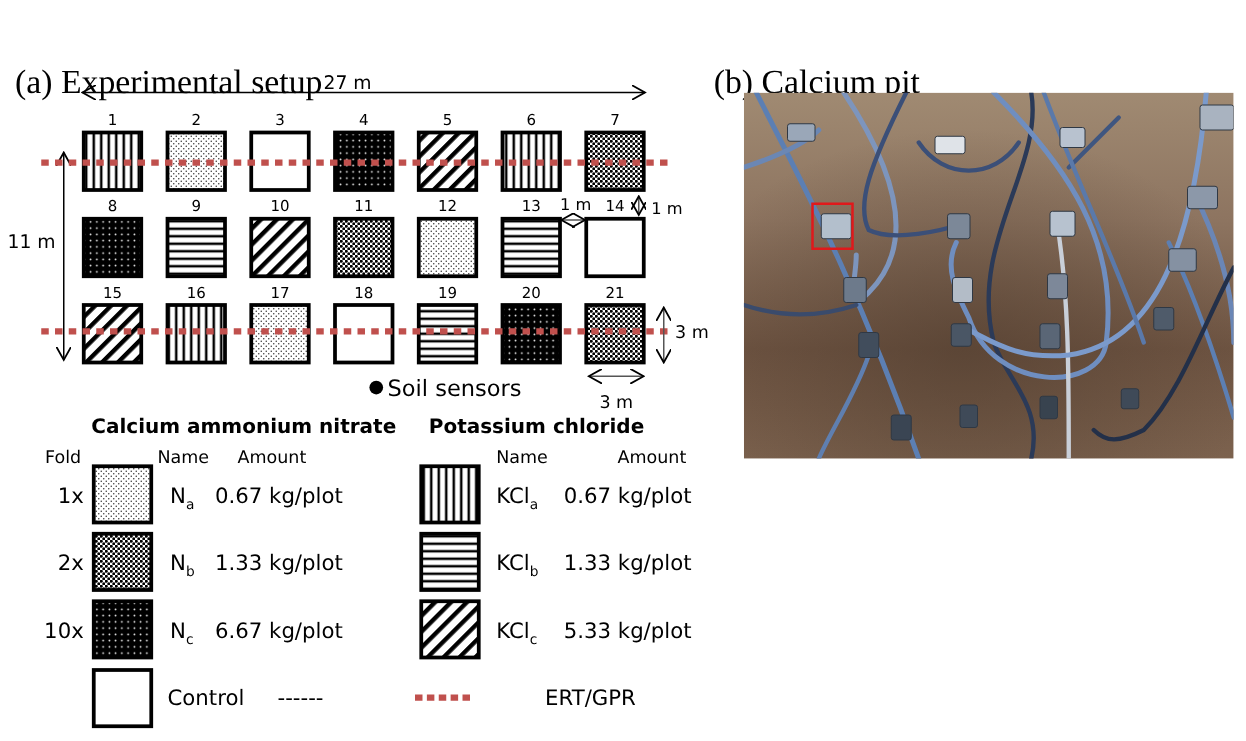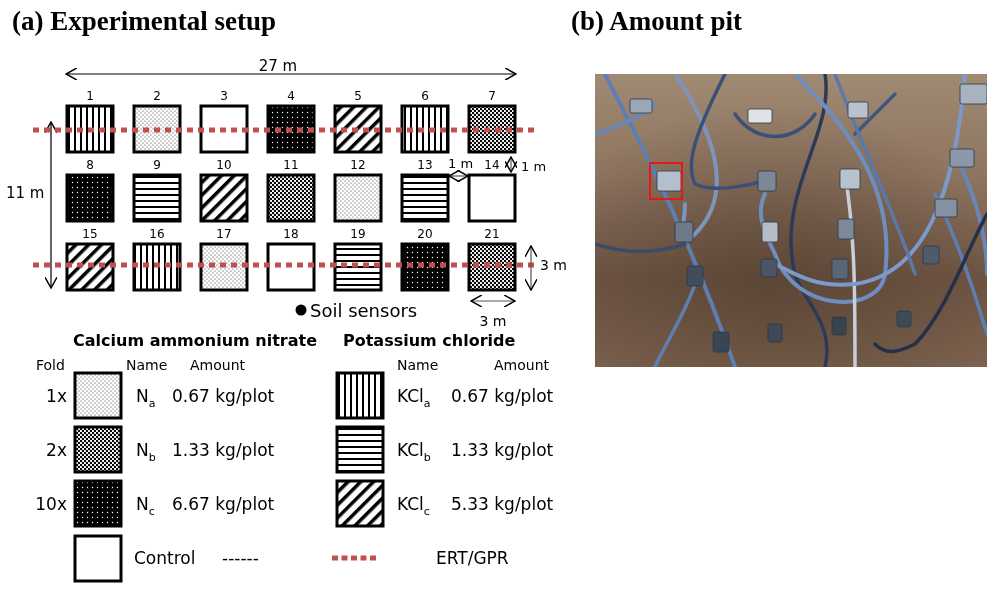--- a/index.html
+++ b/index.html
@@ -1,26 +1,26 @@
 <!DOCTYPE html>
 <html><head>
 <meta charset="utf-8">
 <style>
   html, body { margin:0; padding:0; background:#ffffff; }
   body { width:997px; height:593px; position:relative; overflow:hidden; font-family:"Liberation Sans", sans-serif; color:#000; }
-  .panel-title { position:absolute; font-family:"Liberation Serif", serif; font-weight:bold; font-size:27px; white-space:nowrap; line-height:1; }
+  .panel-title { position:absolute; font-family:"Liberation Serif", serif; font-weight:normal; font-size:27px; white-space:nowrap; line-height:1;margin-top:44px; }
   #main-svg { position:absolute; left:0; top:0; }
   .lbl { font-family:"DejaVu Sans", sans-serif; }
   .photo { position:absolute; left:595px; top:74px; width:392px; height:293px; overflow:hidden; }
 </style>
 </head>
 <body>
 
 <div class="panel-title" style="left:12px; top:8px;">(a) Experimental setup</div>
-<div class="panel-title" style="left:571px; top:8px;">(b)  Amount pit</div>
+<div class="panel-title" style="left:571px; top:8px;">(b)  Calcium pit</div>
 
 <svg id="main-svg" width="997" height="593" viewBox="0 0 997 593">
   <defs>
 
     <pattern id="pat-KCl_a" patternUnits="userSpaceOnUse" width="6" height="6">
       <rect width="6" height="6" fill="#fff"></rect>
       <rect x="2" y="0" width="2" height="6" fill="#000"></rect>
     </pattern>
 
     <pattern id="pat-KCl_b" patternUnits="userSpaceOnUse" width="6" height="6">

